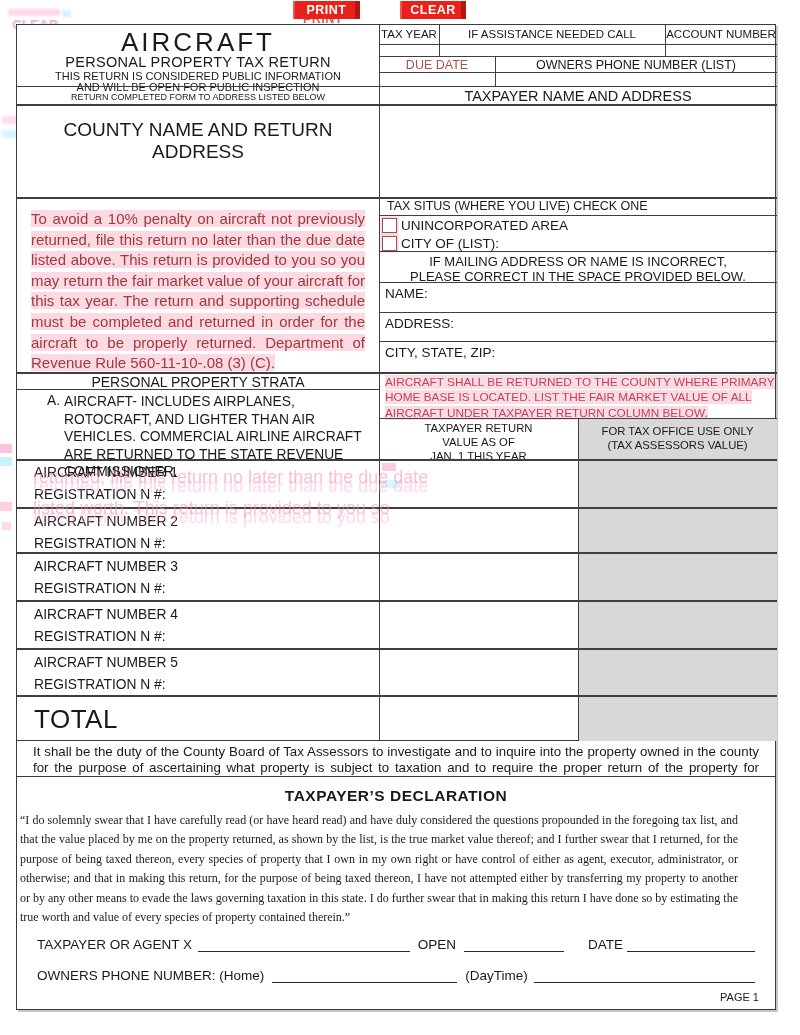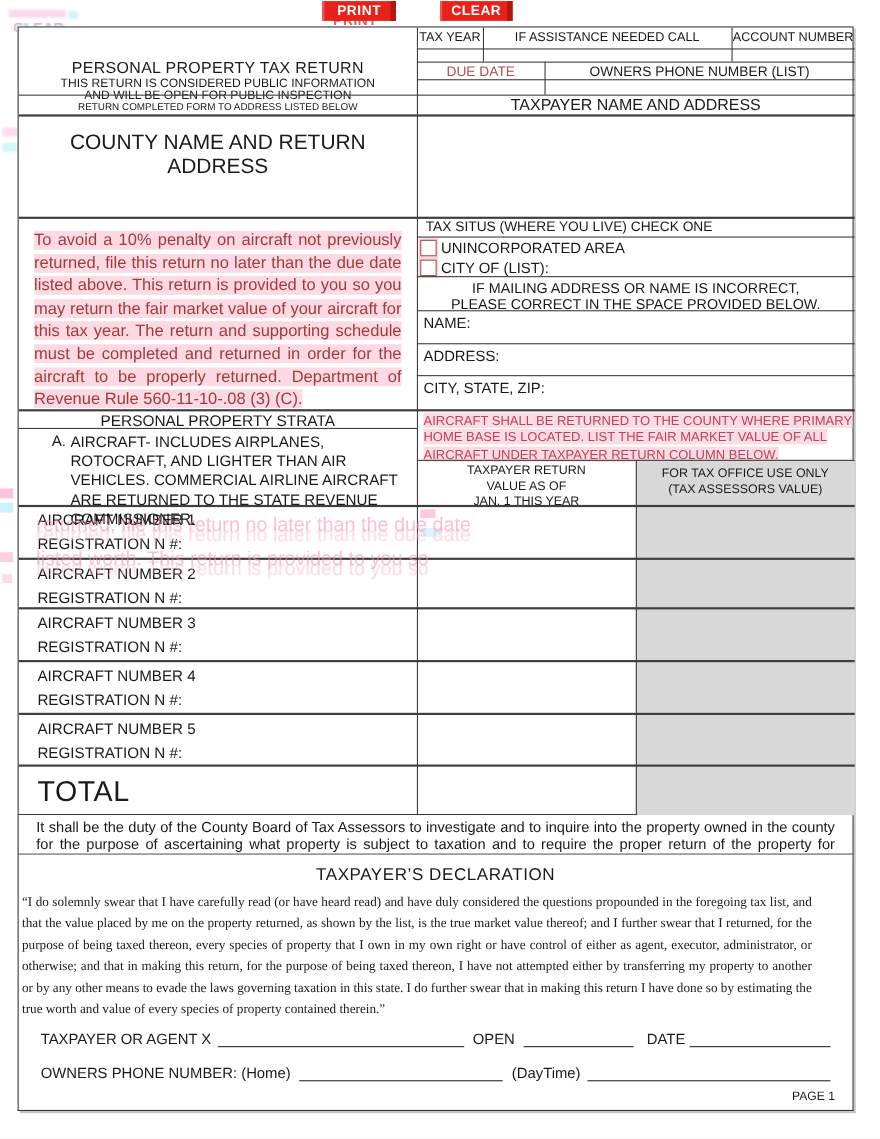--- a/index.html
+++ b/index.html
@@ -80,21 +80,21 @@
   .rnotice { position:absolute; left:368px; top:350px; width:390px;
              font-size:11.8px; line-height:15.3px; color:#c3405a; }
   .rnotice span { background:#fadde4; }
   .vhead { position:absolute; font-size:11.3px; line-height:13.8px; text-align:center; padding-top:4px; }
   .graycell { position:absolute; background:#d8d8d8; }
   
   .rowlbl  { position:absolute; left:17px; font-size:13.8px; }
   .total-l { position:absolute; left:17px; font-size:26px; letter-spacing:.5px; }
   
   .decl-h { position:absolute; left:0; top:10px; width:100%; text-align:center;
-            font-size:15.5px; letter-spacing:.5px; }
+            font-size:15.5px; letter-spacing:.5px;font-weight:bold; }
   .decl-b { position:absolute; left:3px; top:34px; width:718px;
             font-size:12px; line-height:19.4px; text-align:justify;font-family:Liberation Serif, serif; }
   .sigrow { position:absolute; left:20px; width:718px; display:flex; align-items:flex-end;
             font-size:13.5px; white-space:nowrap; }
   .sigline { border-bottom:1.2px solid #2a2a2a; height:15px; }
   .pageno { position:absolute; right:16px; bottom:6px; font-size:11px; }
   
   .ghostline { position:absolute; left:16px; width:340px; font-size:18px; white-space:nowrap;
     color:rgba(246,140,182,.55); text-shadow:0 9px 1px rgba(248,175,205,.5);
     filter:blur(.3px); pointer-events:none; z-index:5; }
@@ -114,20 +114,21 @@
   <div class="smudge" style="left:0;top:502px;width:12px;height:9px;background:rgba(246,140,182,.4);filter:blur(.6px);"></div>
   <div class="smudge" style="left:2px;top:522px;width:9px;height:8px;background:rgba(246,140,182,.3);filter:blur(.6px);"></div>
   <div class="smudge" style="left:300px;top:27px;width:96px;height:8px;background:rgba(249,168,212,.4);filter:blur(1px);"></div>
   <div class="ghost-print">PRINT</div>
 
   <button class="btn print">PRINT</button>
   <button class="btn clear">CLEAR</button>
 
   <div class="formbox">
 
+    <div class="abs ctr t-title">AIRCRAFT</div>
     <div class="abs ctr t-sub">PERSONAL PROPERTY TAX RETURN</div>
     <div class="abs ctr t-pub1">THIS RETURN IS CONSIDERED PUBLIC INFORMATION</div>
     <div class="abs ctr t-pub2">AND WILL BE OPEN FOR PUBLIC INSPECTION</div>
     <div class="abs ctr t-ret">RETURN COMPLETED FORM TO ADDRESS LISTED BELOW</div>
 
     <div class="cell-lbl" style="left:362px;top:0;width:60px;">TAX YEAR</div>
     <div class="cell-lbl" style="left:422px;top:0;width:226px;">IF ASSISTANCE NEEDED CALL</div>
     <div class="cell-lbl" style="left:648px;top:0;width:112px;text-align:center;">ACCOUNT NUMBER</div>
     <div class="abs" style="left:362px;top:19px;width:60px;height:12px;"></div>
     <div class="abs" style="left:422px;top:19px;width:226px;height:12px;"></div>
@@ -240,21 +241,21 @@
 
   <div class="declbox">
     <div class="decl-h">TAXPAYER’S DECLARATION</div>
     <div class="decl-b">“I do solemnly swear that I have carefully read (or have heard read) and have duly considered the questions propounded in the foregoing tax list, and that the value placed by me on the property returned, as shown by the list, is the true market value thereof; and I further swear that I returned, for the purpose of being taxed thereon, every species of property that I own in my own right or have control of either as agent, executor, administrator, or otherwise; and that in making this return, for the purpose of being taxed thereon, I have not attempted either by transferring my property to another or by any other means to evade the laws governing taxation in this state. I do further swear that in making this return I have done so by estimating the true worth and value of every species of property contained therein.”</div>
 
     <div class="sigrow" style="top:160px;">
       <span>TAXPAYER OR AGENT X</span>
       <span class="sigline" style="flex:1;margin-left:6px;"></span>
       <span style="margin-left:8px;">OPEN</span>
       <span class="sigline" style="width:100px;margin-left:8px;"></span>
-      <span style="margin-left:12px;">DATE</span>
+      <span style="margin-left:24px;">DATE</span>
       <span class="sigline" style="width:128px;margin-left:4px;"></span>
     </div>
 
     <div class="sigrow" style="top:191px;">
       <span>OWNERS PHONE NUMBER: (Home)</span>
       <span class="sigline" style="width:185px;margin-left:8px;"></span>
       <span style="margin-left:8px;">(DayTime)</span>
       <span class="sigline" style="flex:1;margin-left:6px;"></span>
     </div>
 

